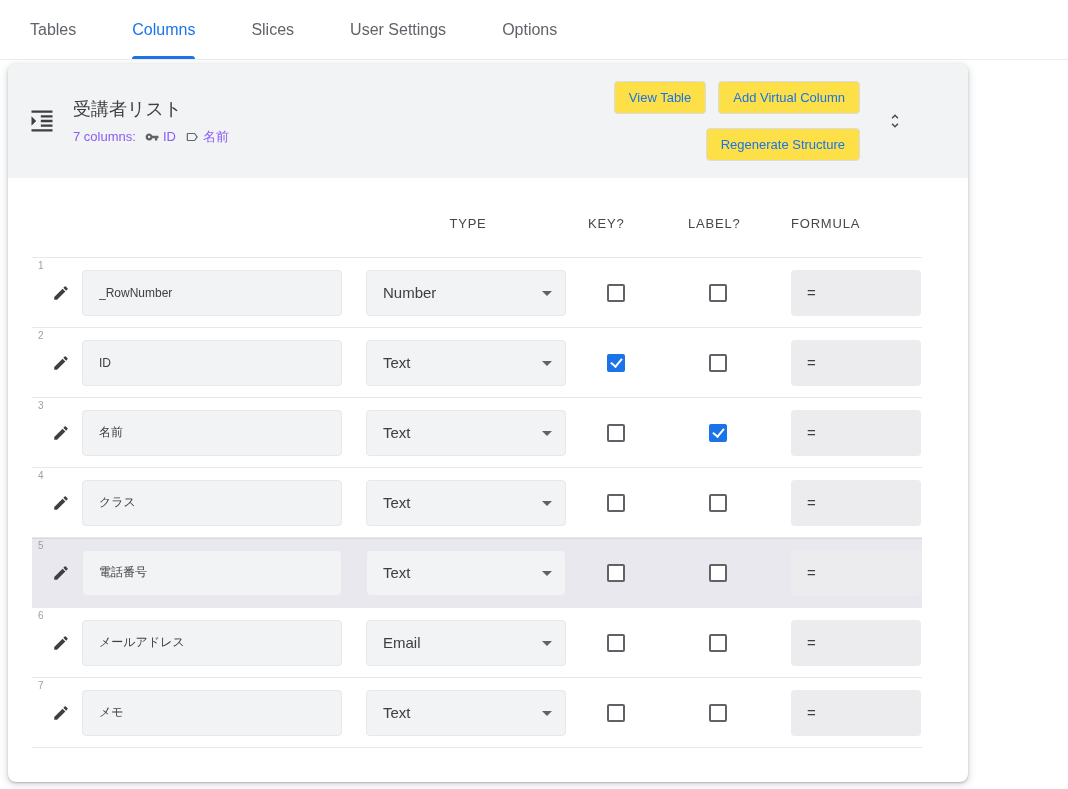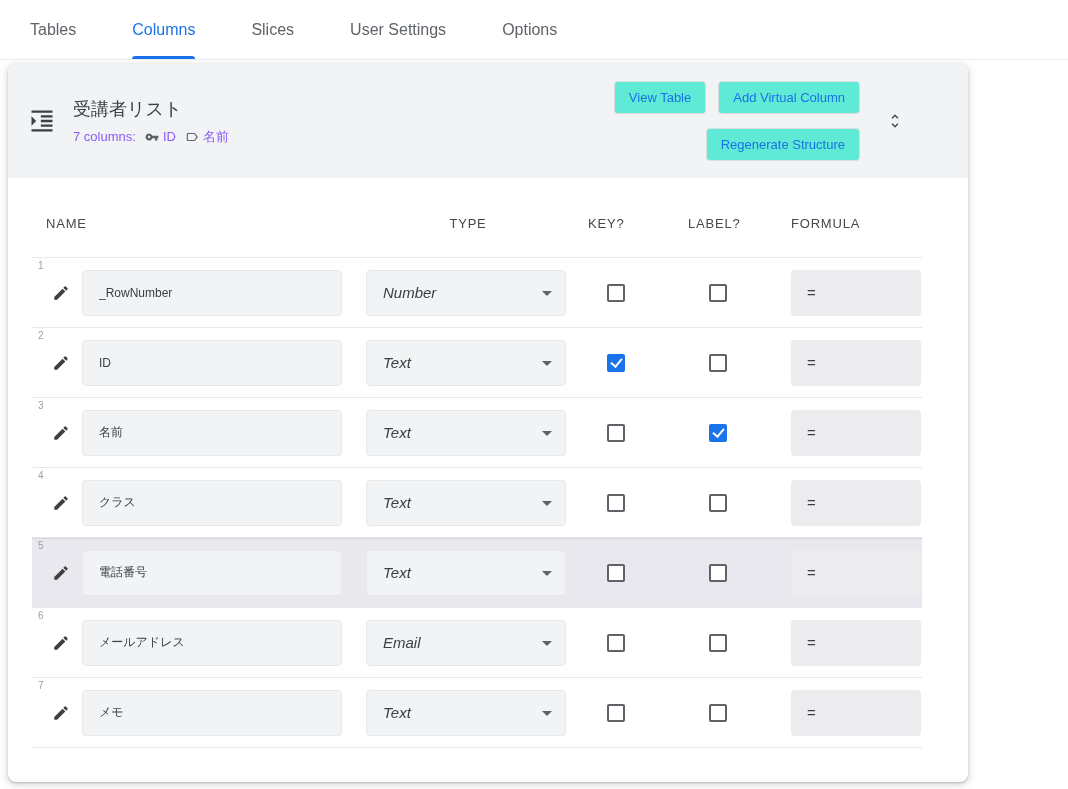--- a/index.html
+++ b/index.html
@@ -28,21 +28,21 @@
                  padding:0 62px 0 20px; }
   .table-icon { width:28px; height:28px; margin-right:17px; flex:none; display:flex; }
   .title-block { display:flex; flex-direction:column; gap:7px; }
   .card-title { font-size:18px; color:#3c4043; }
   .card-meta { display:flex; align-items:center; gap:9px; font-size:13px; color:#8b5cf6; }
   .badge { display:flex; align-items:center; gap:4px; cursor:pointer; }
 
   .header-actions { margin-left:auto; display:flex; flex-direction:column;
                     align-items:flex-end; gap:14px; }
   .actions-row { display:flex; gap:12px; }
-  .btn { background:#5eead4; border:1px solid #dadce0; border-radius:4px; color:#1a73e8;
+  .btn { background:#fde047; border:1px solid #dadce0; border-radius:4px; color:#1a73e8;
          font-size:13px; font-weight:500; font-family:inherit; padding:8px 14px;
          cursor:pointer; white-space:nowrap; }
   .unfold-btn { margin-left:24px; background:none; border:none; cursor:pointer;
                 display:flex; padding:2px; }
 
   
   .table { padding:0 46px 0 24px; }
   .thead, .trow { display:grid;
         grid-template-columns:50px 260px 24px 200px 100px 104px 1fr;
         align-items:center; }
@@ -60,21 +60,21 @@
   .c-edit { grid-column:1; display:flex; align-items:center; justify-content:center;
             padding-left:8px; }
   .rownum { position:absolute; top:2px; left:6px; font-size:10px; color:#9aa0a6; }
   .icon-btn { background:none; border:none; cursor:pointer; display:flex; padding:4px; }
 
   .c-name { grid-column:2; }
   .name-input { width:100%; height:46px; background:#f2f3f4; border:1px solid #e7e8ea;
                 border-radius:4px; padding:0 16px; font-size:12px; font-family:inherit;
                 color:#3c4043; outline:none; }
 
-  .c-type { grid-column:4;font-style:italic; }
+  .c-type { grid-column:4; }
   .select { height:46px; background:#f2f3f4; border:1px solid #e7e8ea; border-radius:4px;
             display:flex; align-items:center; justify-content:space-between;
             padding:0 6px 0 16px; font-size:15px; color:#3c4043; cursor:pointer; }
 
   .c-key   { grid-column:5; display:flex; justify-content:center; }
   .c-label { grid-column:6; display:flex; justify-content:center; }
   .checkbox { width:18px; height:18px; border:2px solid #5f6368; border-radius:2px;
               background:#fff; cursor:pointer; position:relative; }
   .checkbox.checked { background:#1a73e8; border-color:#1a73e8; }
   .checkbox.checked::after { content:""; position:absolute; left:4px; top:0;
@@ -148,21 +148,20 @@
 
     <button class="unfold-btn">
       <svg width="18" height="18" viewBox="0 0 24 24">
         <path fill="#45484b" d="M12 5.83 15.17 9l1.41-1.41L12 3 7.41 7.59 8.83 9 12 5.83zm0 12.34L8.83 15l-1.41 1.41L12 21l4.59-4.59L15.17 15 12 18.17z"></path>
       </svg>
     </button>
   </div>
 
   <div class="table">
     <div class="thead">
-      <div class="h-name">NAME</div>
       <div class="h-type">TYPE</div>
       <div class="h-key">KEY?</div>
       <div class="h-label">LABEL?</div>
       <div class="h-formula">FORMULA</div>
     </div>
     <div class="tbody" id="tbody">
         <div class="trow">
     <div class="c-edit">
       <span class="rownum">1</span>
       <button class="icon-btn">

